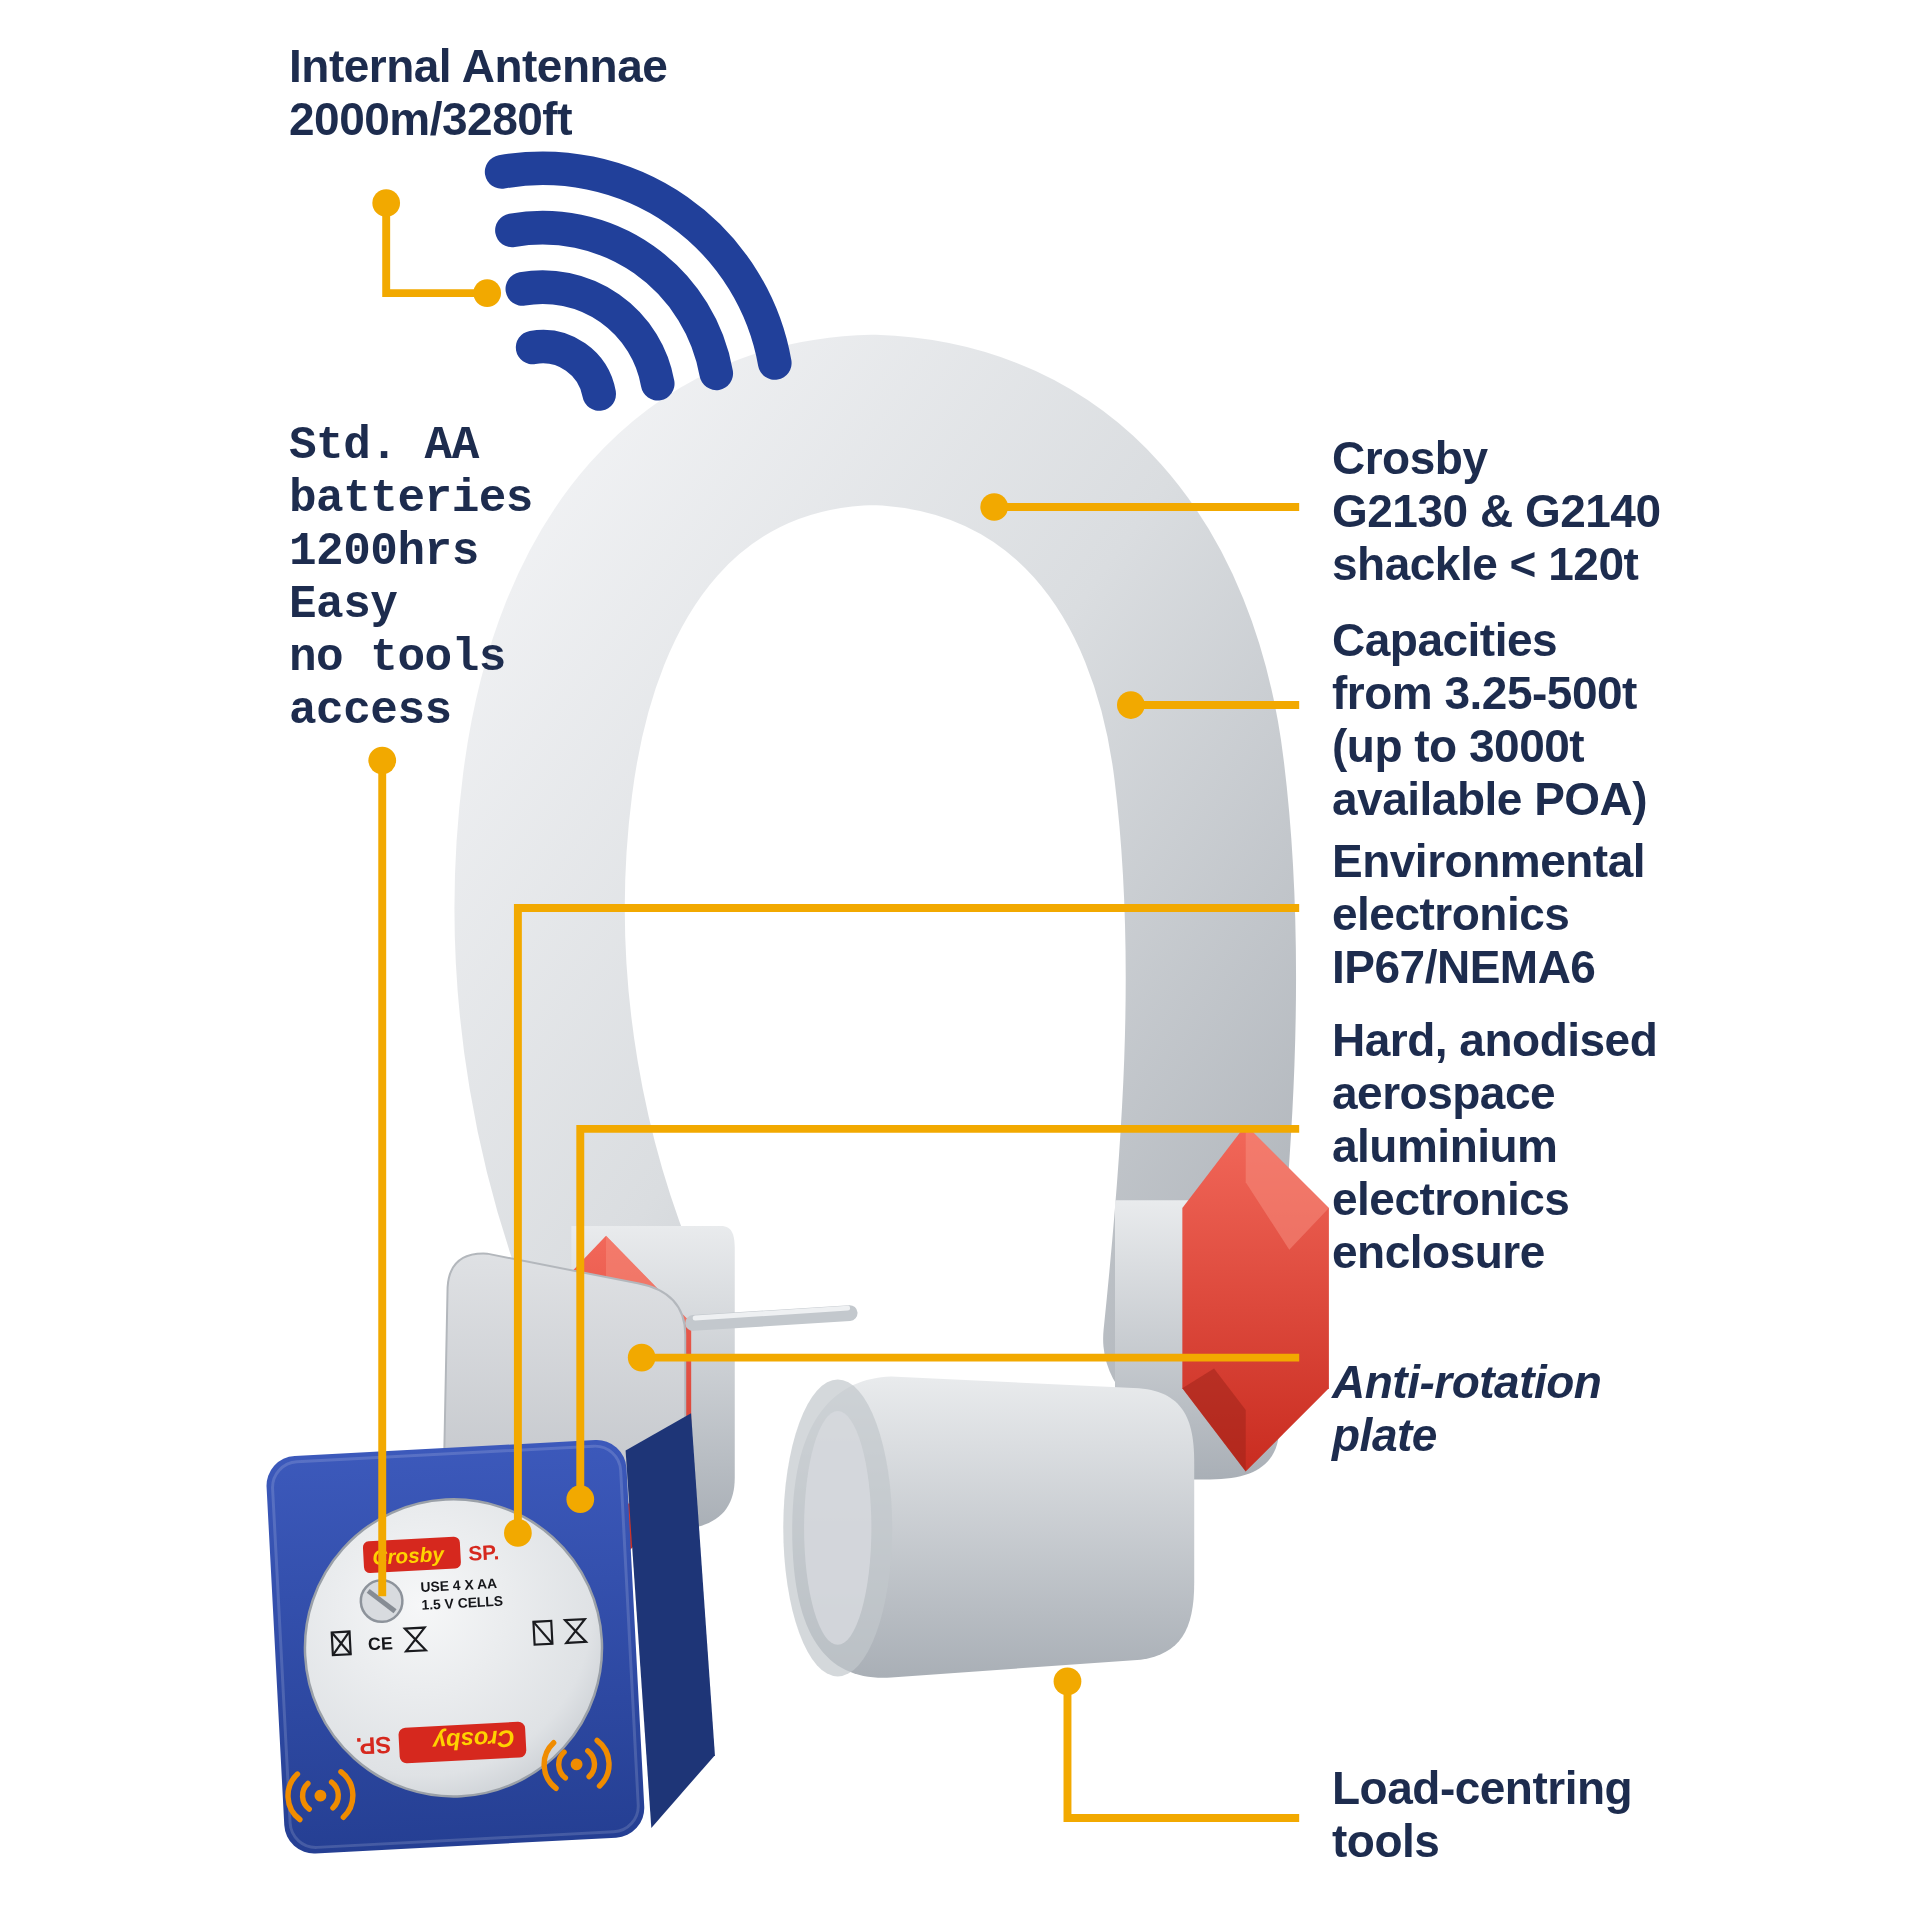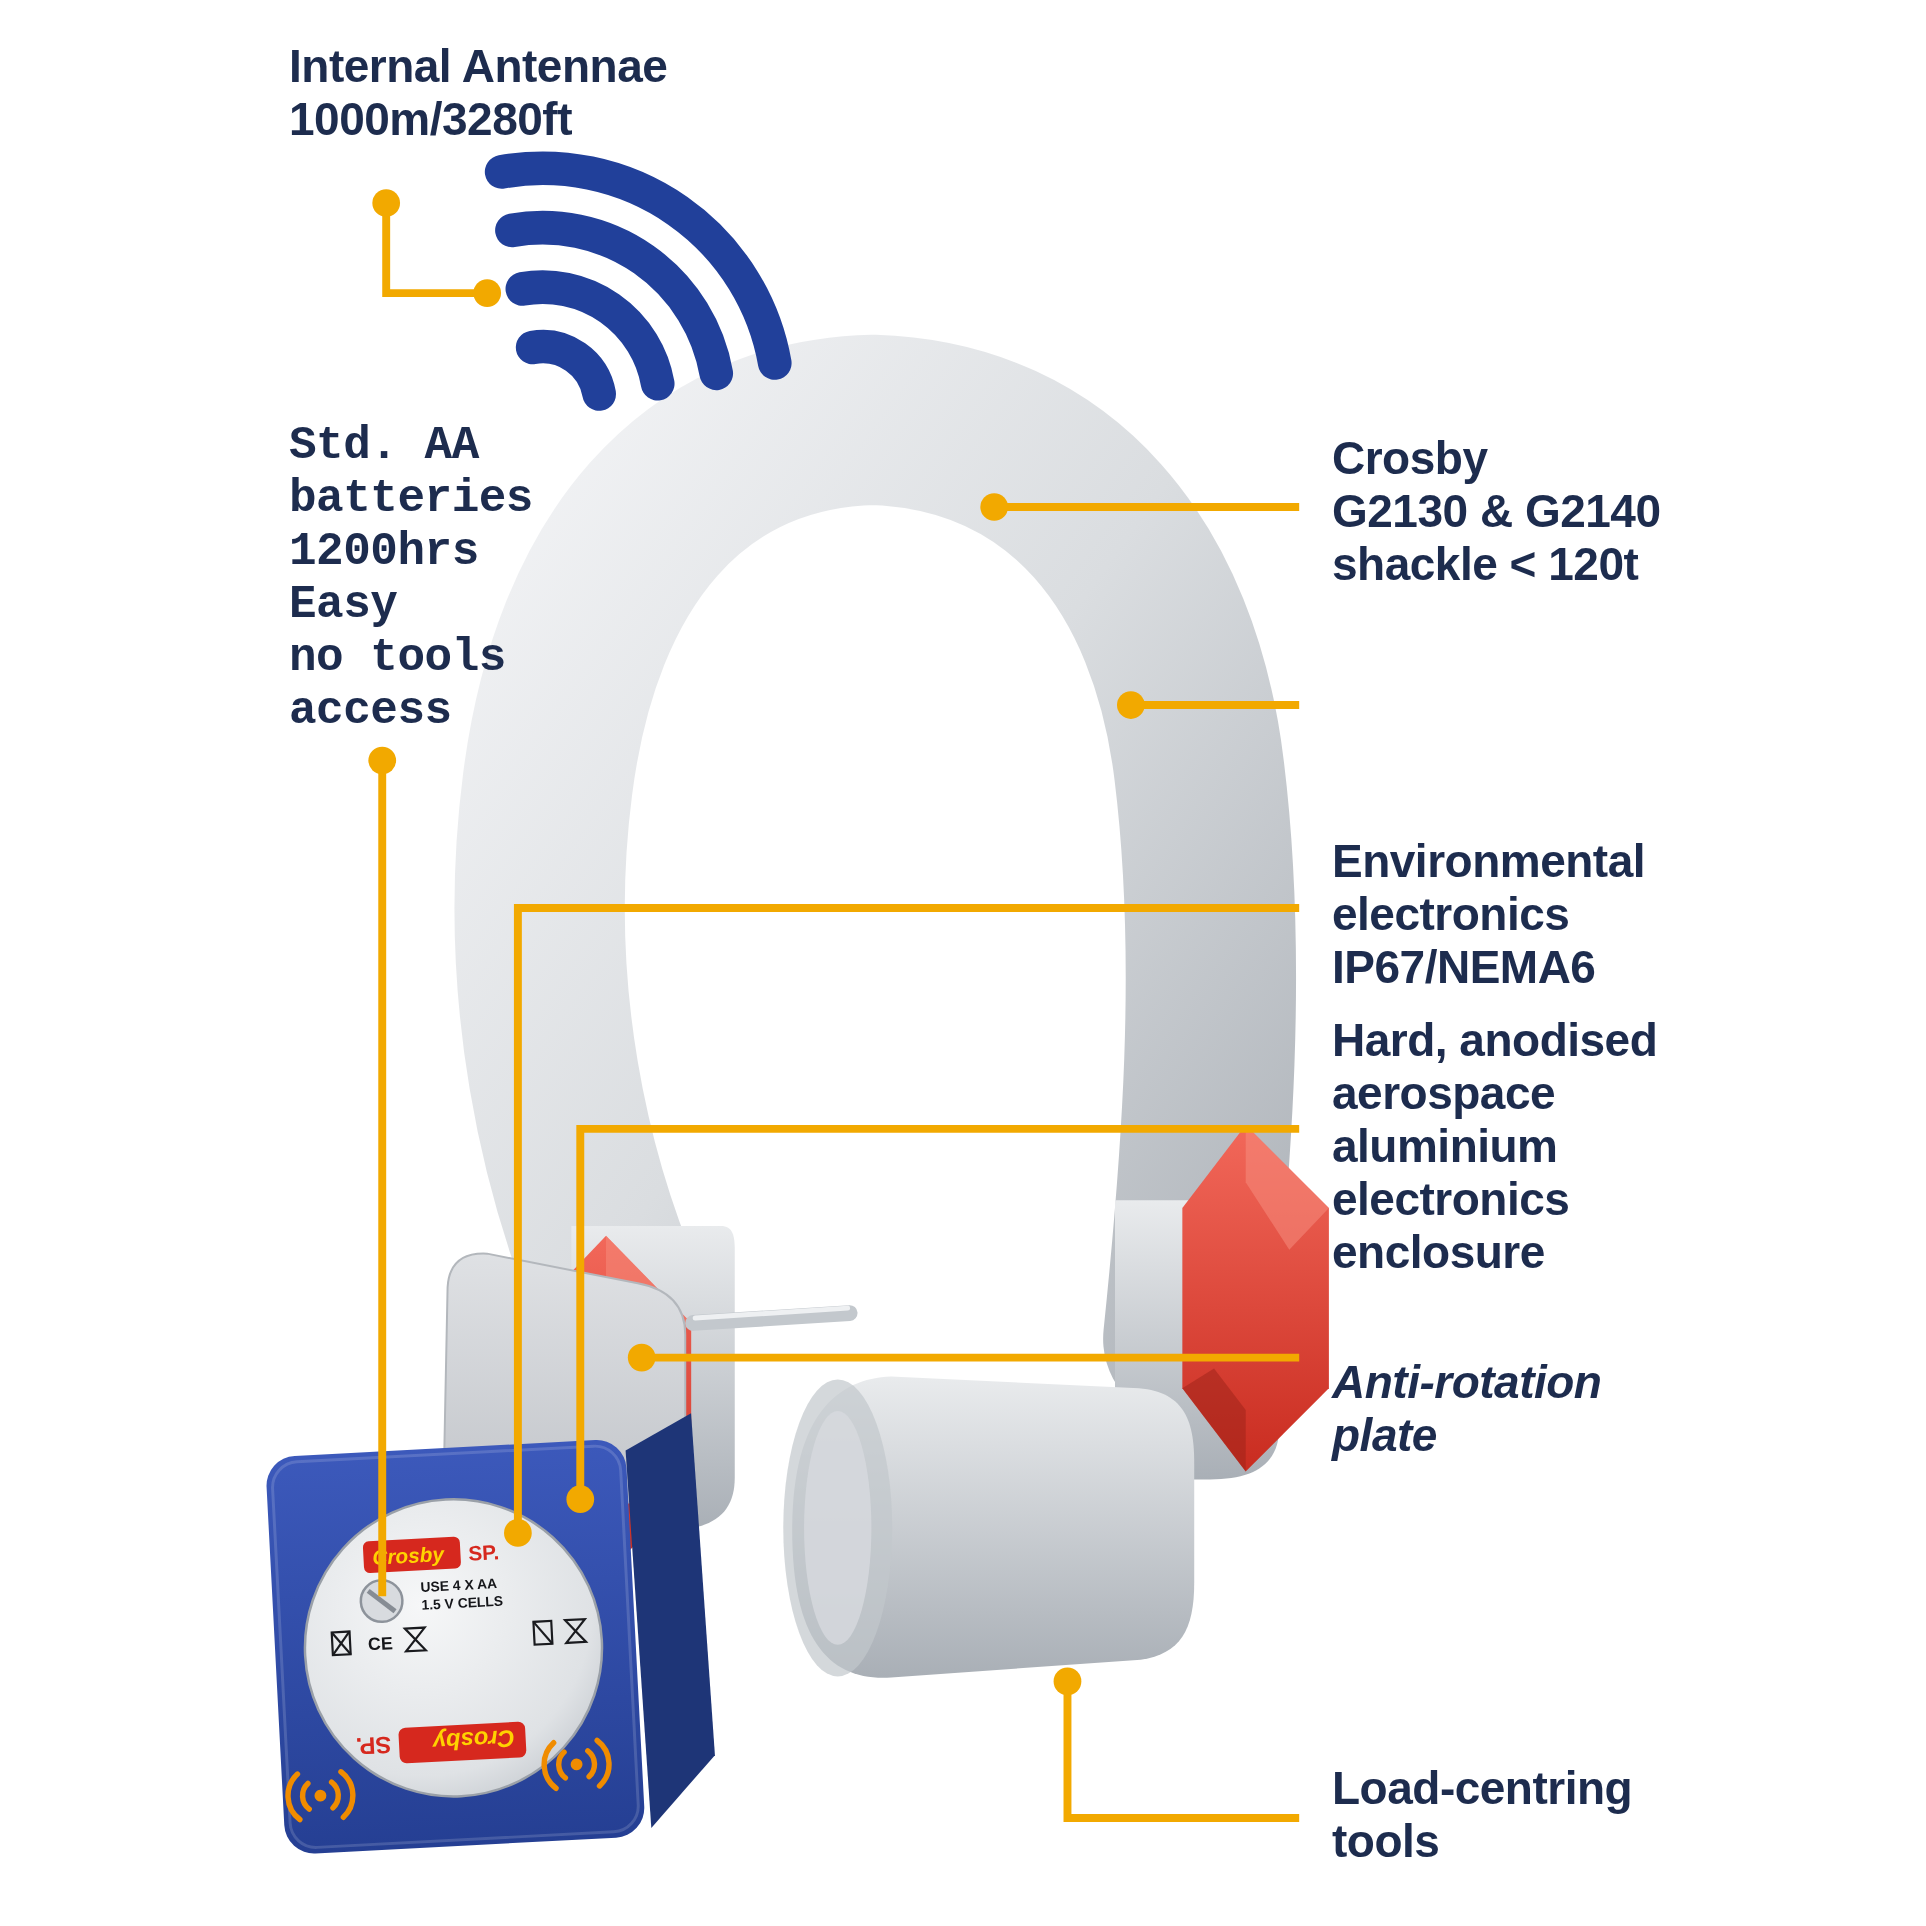--- a/index.html
+++ b/index.html
@@ -174,33 +174,37 @@
 
       <path class="callout-line" d="M 1312 1371 L 648 1371"></path>
       <circle class="callout-dot" cx="648" cy="1371" r="14"></circle>
 
       <path class="callout-line" d="M 1078 1698 L 1078 1836 L 1312 1836"></path>
       <circle class="callout-dot" cx="1078" cy="1698" r="14"></circle>
     </g>
   </svg>
 
   <div class="callout" style="left:289px;top:40px;">Internal Antennae
-1000m/3280ft</div>
+2000m/3280ft</div>
 
   <div class="callout" style="left:289px;top:420px;font-family:Liberation Mono, monospace;">Std. AA
 batteries
 1200hrs
 Easy
 no tools
 access</div>
 
   <div class="callout" style="left:1332px;top:432px;">Crosby
 G2130 &amp; G2140
 shackle &lt; 120t</div>
 
+  <div class="callout" style="left:1332px;top:614px;">Capacities
+from 3.25-500t
+(up to 3000t
+available POA)</div>
 
   <div class="callout" style="left:1332px;top:835px;">Environmental
 electronics
 IP67/NEMA6</div>
 
   <div class="callout" style="left:1332px;top:1002px;margin-top:12px;">Hard, anodised
 aerospace
 aluminium
 electronics
 enclosure</div>

